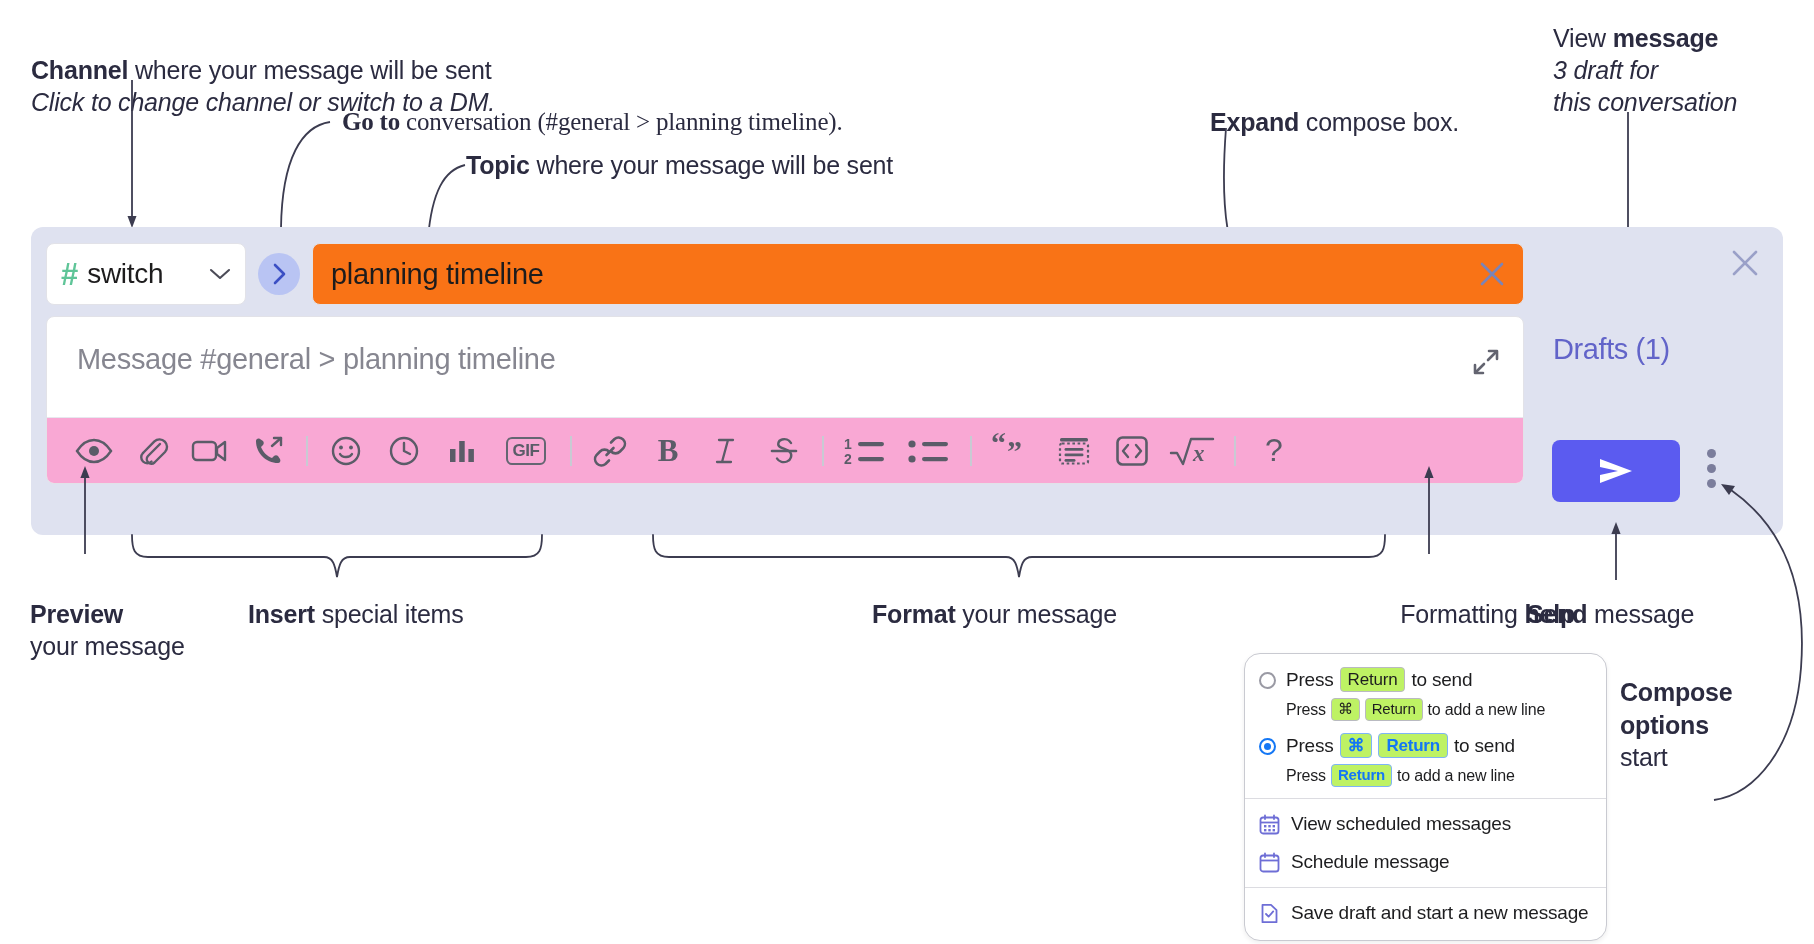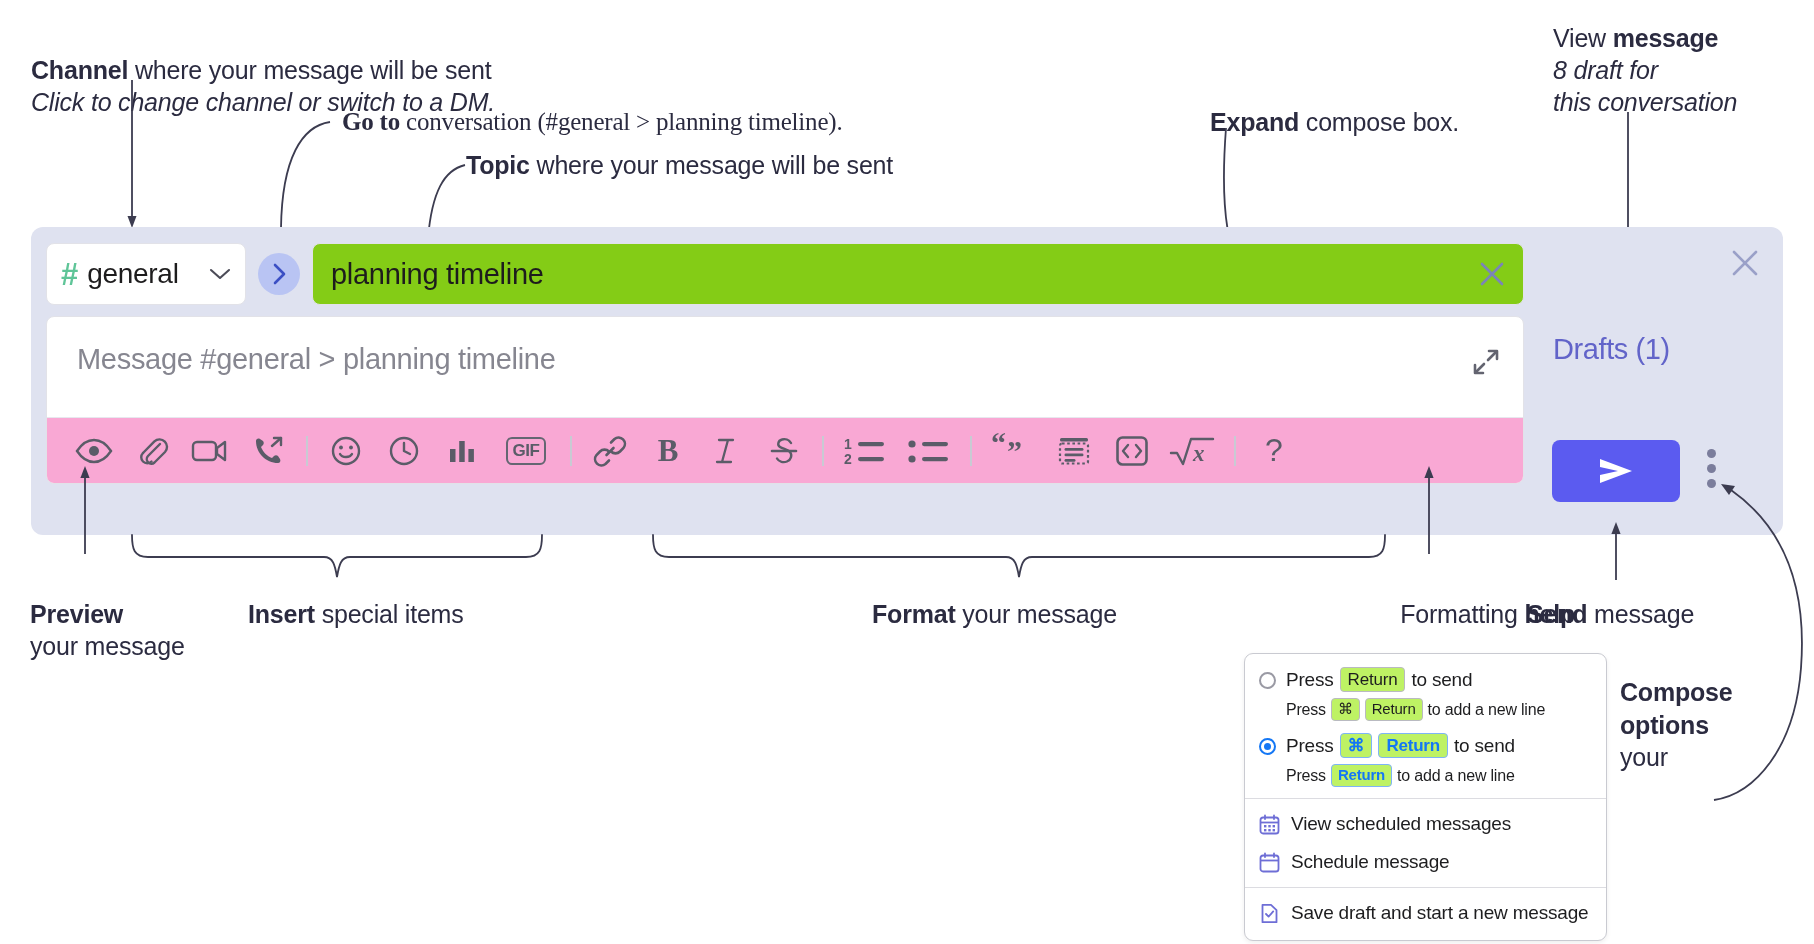--- a/index.html
+++ b/index.html
@@ -27,21 +27,21 @@
     display:flex;align-items:center;gap:9px;padding:0 14px;box-sizing:border-box;
     font-size:28px;color:#1d1c1d;
   }
   #channel-picker .hash{color:#5fc598;font-weight:bold;font-size:31px;line-height:1;}
   #channel-picker .cname{flex:1;font-size:28px;color:#1d1c1d;letter-spacing:-0.3px;}
   #goto-btn{
     width:42px;height:42px;border-radius:50%;background:#b9c4f3;margin:0 12px;
     display:flex;align-items:center;justify-content:center;flex:0 0 auto;
   }
   #topic-field{
-    flex:1;height:62px;background:#84cc16;border:1px solid #e2e2e8;border-radius:8px;
+    flex:1;height:62px;background:#f97316;border:1px solid #e2e2e8;border-radius:8px;
     display:flex;align-items:center;padding:0 14px 0 18px;box-sizing:border-box;
   }
   #topic-value{flex:1;font-size:29px;color:#1d1c1d;letter-spacing:-0.3px;}
 
   #message-box{
     margin-top:11px;background:#fff;border:1px solid #e2e2e8;border-radius:8px;
     height:168px;position:relative;box-sizing:border-box;overflow:hidden;
   }
   #message-placeholder{
     position:absolute;left:30px;top:26px;font-size:29px;color:#868690;letter-spacing:-0.3px;
@@ -66,21 +66,21 @@
   #drafts-link{position:absolute;left:1553px;top:333px;font-size:29px;color:#6264c9;letter-spacing:-0.4px;}
   #send-button{
     position:absolute;left:1552px;top:440px;width:128px;height:62px;border-radius:8px;background:#5b5bf0;
     display:flex;align-items:center;justify-content:center;
   }
   #kebab{position:absolute;left:1707px;top:449px;display:flex;flex-direction:column;gap:6px;align-items:center;}
   #kebab span{width:9px;height:9px;border-radius:50%;background:#7b7d9c;display:block;}
 
   
   #compose-menu{
-    left:1244px;top:653px;width:361px;background:#fff;border:1px solid #c9cad1;border-radius:9px;
+    left:1244px;top:653px;width:361px;background:#fff;border:1px solid #c9cad1;border-radius:16px;
     box-shadow:0 2px 5px rgba(0,0,0,.07);
   }
   .menu-sec{padding:13px 14px 11px 14px;}
   .mrow{display:flex;align-items:flex-start;gap:10px;}
   .radio{width:17px;height:17px;border-radius:50%;border:2px solid #9a9aa4;box-sizing:border-box;flex:0 0 auto;margin-top:5px;background:#fff;}
   .radio.on{border-color:#1477f5;background:#fff;position:relative;}
   .radio.on::after{content:"";position:absolute;left:3px;top:3px;width:7px;height:7px;border-radius:50%;background:#1477f5;}
   .mtext{font-size:19px;color:#1d1d1f;display:flex;align-items:center;gap:6px;flex-wrap:wrap;letter-spacing:-0.2px;}
   .msub{font-size:16px;color:#1d1d1f;display:flex;align-items:center;gap:5px;margin:6px 0 0 27px;letter-spacing:-0.2px;}
   .key{border:1px solid #b9bac1;border-radius:4px;padding:1px 7px;font-size:17px;color:#1d1d1f;line-height:1.25;background:#bef264;text-align:right;}
@@ -122,36 +122,36 @@
 <div class="abs anno" style="left:1210px;top:106px;width:400px;">
   <b>Expand</b><span> compose box.</span>
 </div>
 <svg class="abs" style="left:1215px;top:128px;" width="290" height="225">
   <path d="M11,0 C6,66 6,140 52,180 C96,216 190,200 272,197" stroke="#3c3c50" stroke-width="1.8" fill="none"></path>
   <path d="M284,197 L271,202 L271,192 Z" fill="#3c3c50"></path>
 </svg>
 
 <div class="abs anno" style="left:1553px;top:22px;width:260px;">
   <div><span>View </span><b>message</b></div>
-  <div><i>8 draft for</i></div>
+  <div><i>3 draft for</i></div>
   <div><i>this conversation</i></div>
 </div>
 <svg class="abs" style="left:1613px;top:112px;" width="40" height="200">
   <path d="M15,0 L15,178" stroke="#3c3c50" stroke-width="1.8" fill="none"></path>
   <path d="M15,190 L10.4,178 L19.6,178 Z" fill="#3c3c50"></path>
 </svg>
 
 <div class="abs" id="compose-panel">
 
   <div id="compose-inner">
     <div class="row-top">
 
       <div id="channel-picker">
         <span class="hash">#</span>
-        <span class="cname">general</span>
+        <span class="cname">switch</span>
         <span>
           <svg width="22" height="14" viewBox="0 0 22 14">
               <path d="M2,3 L11,11 L20,3" stroke="#4b4b57" stroke-width="2.1" fill="none" stroke-linecap="round" stroke-linejoin="round"></path>
             </svg>
         </span>
       </div>
 
       <div id="goto-btn">
         <span>
           <svg width="16" height="22" viewBox="0 0 16 22">
@@ -408,21 +408,21 @@
   <span>Formatting </span><b>help</b>
 </div>
 
 <div class="abs anno" style="left:1527px;top:598px;width:300px;">
   <b>Send</b><span> message</span>
 </div>
 
 <div class="abs anno" style="left:1620px;top:676px;width:200px;line-height:1.3;">
   <div><b>Compose</b></div>
   <div><b>options</b></div>
-  <div><span>your</span></div>
+  <div><span>start</span></div>
 </div>
 
 <svg class="abs" style="left:1605px;top:468px;" width="230" height="340">
   <path d="M109,332 C150,326 190,280 196,200 C202,120 180,60 126,22" stroke="#3c3c50" stroke-width="1.8" fill="none"></path>
   <path d="M116,16 L130,18 L124,27 Z" fill="#3c3c50"></path>
 </svg>
 
 <div class="abs" id="compose-menu">
 
   <div class="menu-sec">

